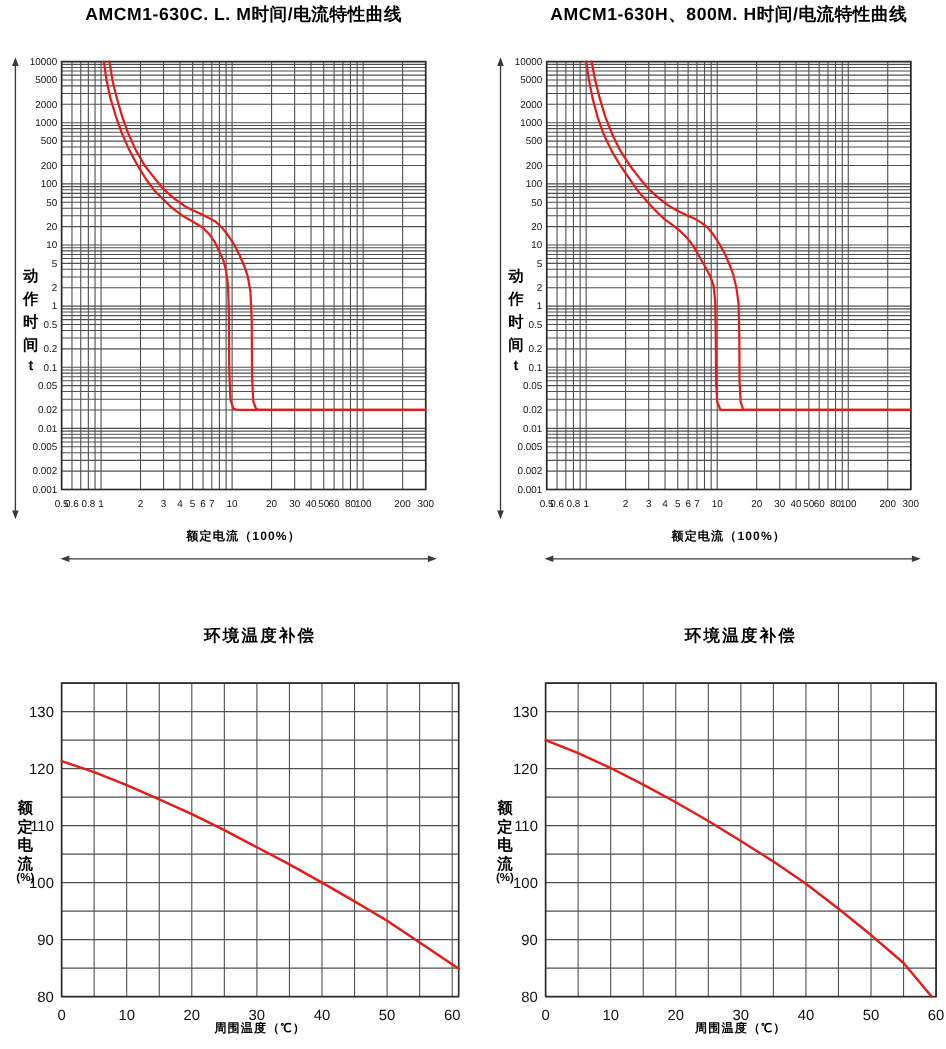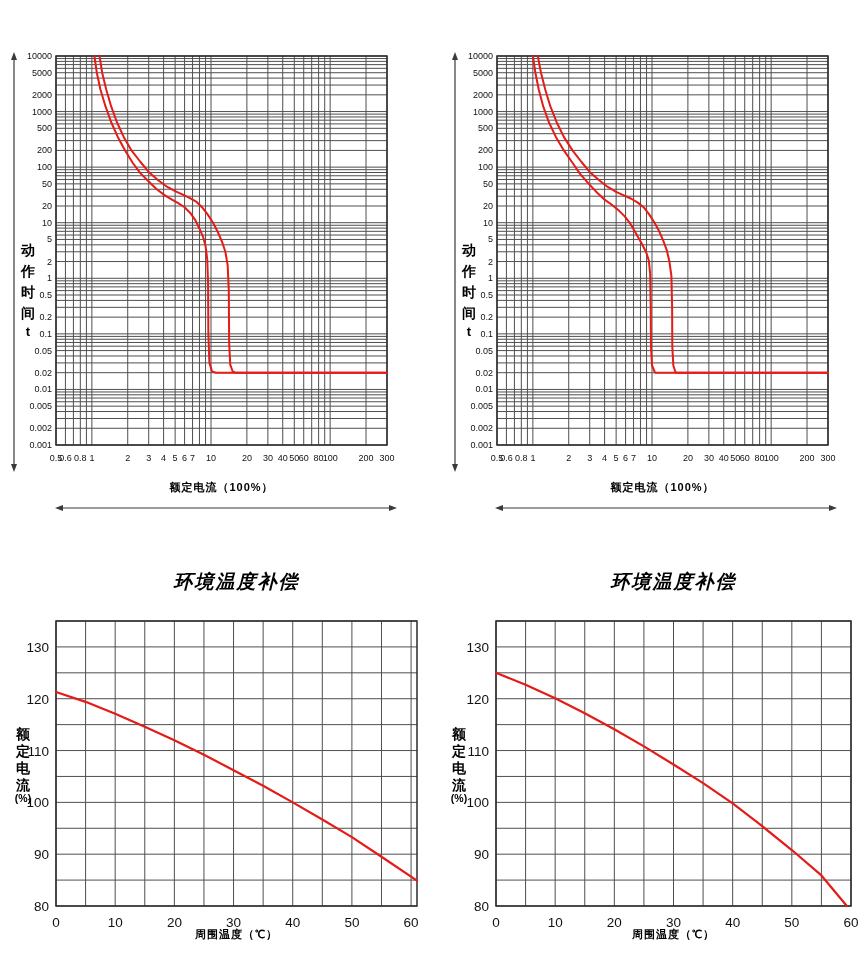--- a/index.html
+++ b/index.html
@@ -4,21 +4,21 @@
 <style>
   html,body{margin:0;padding:0;background:#ffffff;}
   body{width:860px;height:954px;font-family:"Liberation Sans",sans-serif;}
   #page{position:relative;width:860px;height:954px;background:#fff;overflow:hidden;}
   svg{position:absolute;}
   #c0{left:0;top:0;}
   #c1{left:440px;top:0;}
   #c2{left:0;top:560px;}
   #c3{left:440px;top:560px;}
   .ctitle{position:absolute;font-weight:bold;font-size:16px;color:#000;text-align:center;white-space:nowrap;letter-spacing:.5px;}
-  .ctitle.small{font-size:19px;letter-spacing:2px;font-style:italic;}
+  .ctitle.small{font-size:15px;letter-spacing:2px;}
   .xcap{position:absolute;font-weight:bold;font-size:11px;color:#000;text-align:center;white-space:nowrap;letter-spacing:1px;}
   .vlabel{position:absolute;font-size:14px;font-weight:bold;color:#000;text-align:center;}
   .vlabel div{text-align:center;}
   .lh21 div{line-height:21px;}
   .lh17 div{line-height:17px;}
   .sub{position:absolute;font-size:13px;font-weight:bold;color:#000;text-align:center;}
   .sub.pct{font-size:10.5px;}
   .t0{left:56px;top:3px;width:331px;}
   .t1{left:497px;top:3px;width:331px;}
   .t2{left:56px;top:569px;width:361px;}
@@ -405,20 +405,22 @@
       <text x="411.0" y="367" text-anchor="middle" font-size="13.5" fill="#111111" font-family="&quot;Liberation Sans&quot;, sans-serif">60</text>
       <text x="49" y="351.0" text-anchor="end" font-size="13.5" fill="#111111" font-family="&quot;Liberation Sans&quot;, sans-serif">80</text>
       <text x="49" y="299.2" text-anchor="end" font-size="13.5" fill="#111111" font-family="&quot;Liberation Sans&quot;, sans-serif">90</text>
       <text x="49" y="247.4" text-anchor="end" font-size="13.5" fill="#111111" font-family="&quot;Liberation Sans&quot;, sans-serif">100</text>
       <text x="49" y="195.5" text-anchor="end" font-size="13.5" fill="#111111" font-family="&quot;Liberation Sans&quot;, sans-serif">110</text>
       <text x="49" y="143.7" text-anchor="end" font-size="13.5" fill="#111111" font-family="&quot;Liberation Sans&quot;, sans-serif">120</text>
       <text x="49" y="91.9" text-anchor="end" font-size="13.5" fill="#111111" font-family="&quot;Liberation Sans&quot;, sans-serif">130</text>
       <path d="M56.00 112.82 L85.58 124.74 L115.17 138.21 L144.75 153.24 L174.33 169.30 L203.92 186.40 L233.50 204.54 L263.08 223.19 L292.67 243.40 L322.25 266.20 L351.83 290.04 L381.42 315.43 L406.86 346.00" fill="none" stroke="#e41b16" stroke-width="2.2" stroke-linejoin="round" stroke-linecap="round"></path>
     </svg>
 
+  <div class="ctitle t0">AMCM1-630C. L. M时间/电流特性曲线</div>
+  <div class="ctitle t1">AMCM1-630H、800M. H时间/电流特性曲线</div>
   <div class="ctitle small t2">环境温度补偿</div>
   <div class="ctitle small t3">环境温度补偿</div>
 
   <div class="xcap x0">额定电流（100%）</div>
   <div class="xcap x1">额定电流（100%）</div>
   <div class="xcap x2">周围温度（℃）</div>
   <div class="xcap x3">周围温度（℃）</div>
 
   <div class="vlabel lh21 yl0">
       <div>动</div>

